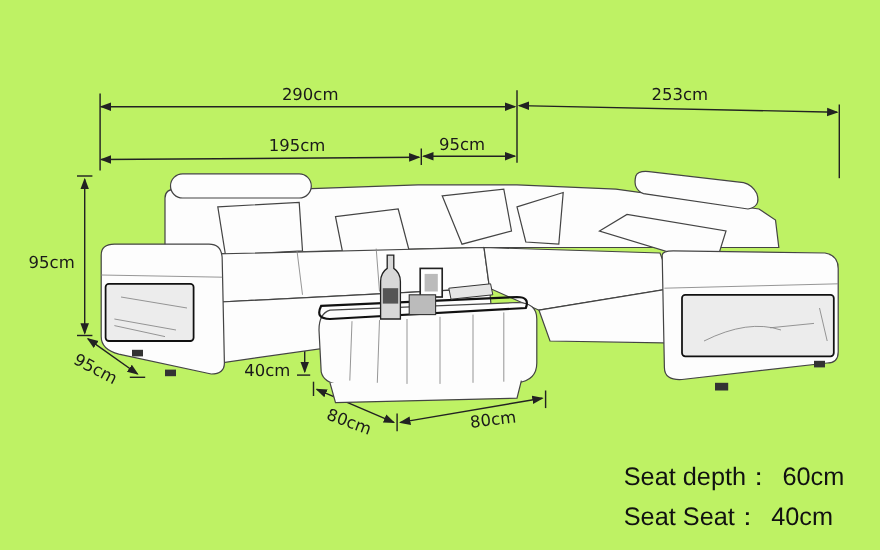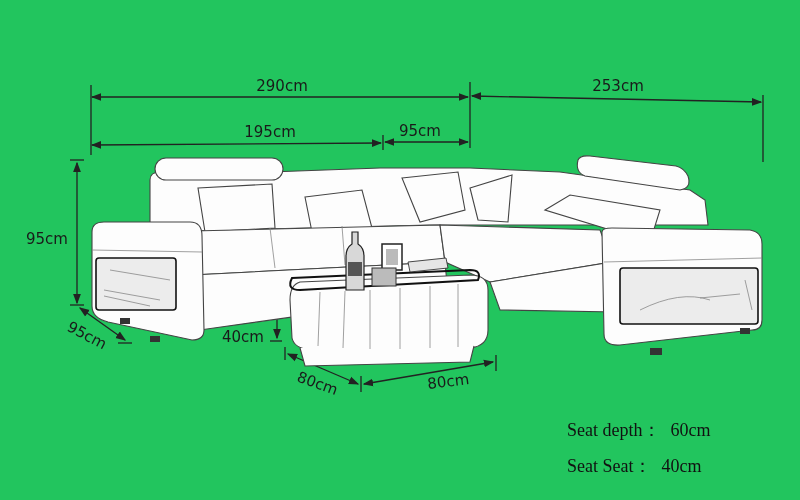--- a/index.html
+++ b/index.html
@@ -1,33 +1,33 @@
 <!DOCTYPE html>
 <html><head>
   <meta charset="utf-8">
   <style>
     html, body { margin: 0; padding: 0; background: #ffffff; }
     #stage {
       position: relative;
       width: 800px;
       height: 500px;
       overflow: hidden;
-      background: #22c55e;
+      background: #bef264;
       font-family: "DejaVu Sans", sans-serif;
     }
     svg#drawing { position: absolute; left: 0; top: 0; }
     .dim-label {
       font-family: "DejaVu Sans", sans-serif;
       font-size: 15px;
       fill: #1a1a1a;
     }
     .spec {
       position: absolute;
-      font-family: Liberation Serif, serif;
-      font-size: 18px;
+      font-family: Liberation Sans, sans-serif;
+      font-size: 23px;
       color: #111111;
       white-space: nowrap;
     }
     .spec .val { margin-left: 10px; }
     .line { stroke: #222; stroke-width: 1.3; fill: none; }
     .sofa { stroke: #444; stroke-width: 1.1; fill: #fdfdfd; }
     .sofa-thin { stroke: #888; stroke-width: 0.8; fill: none; }
     .dark { stroke: #111; stroke-width: 2; fill: none; }
     .shelf { stroke: #111; stroke-width: 1.6; fill: #ececec; }
   </style>

